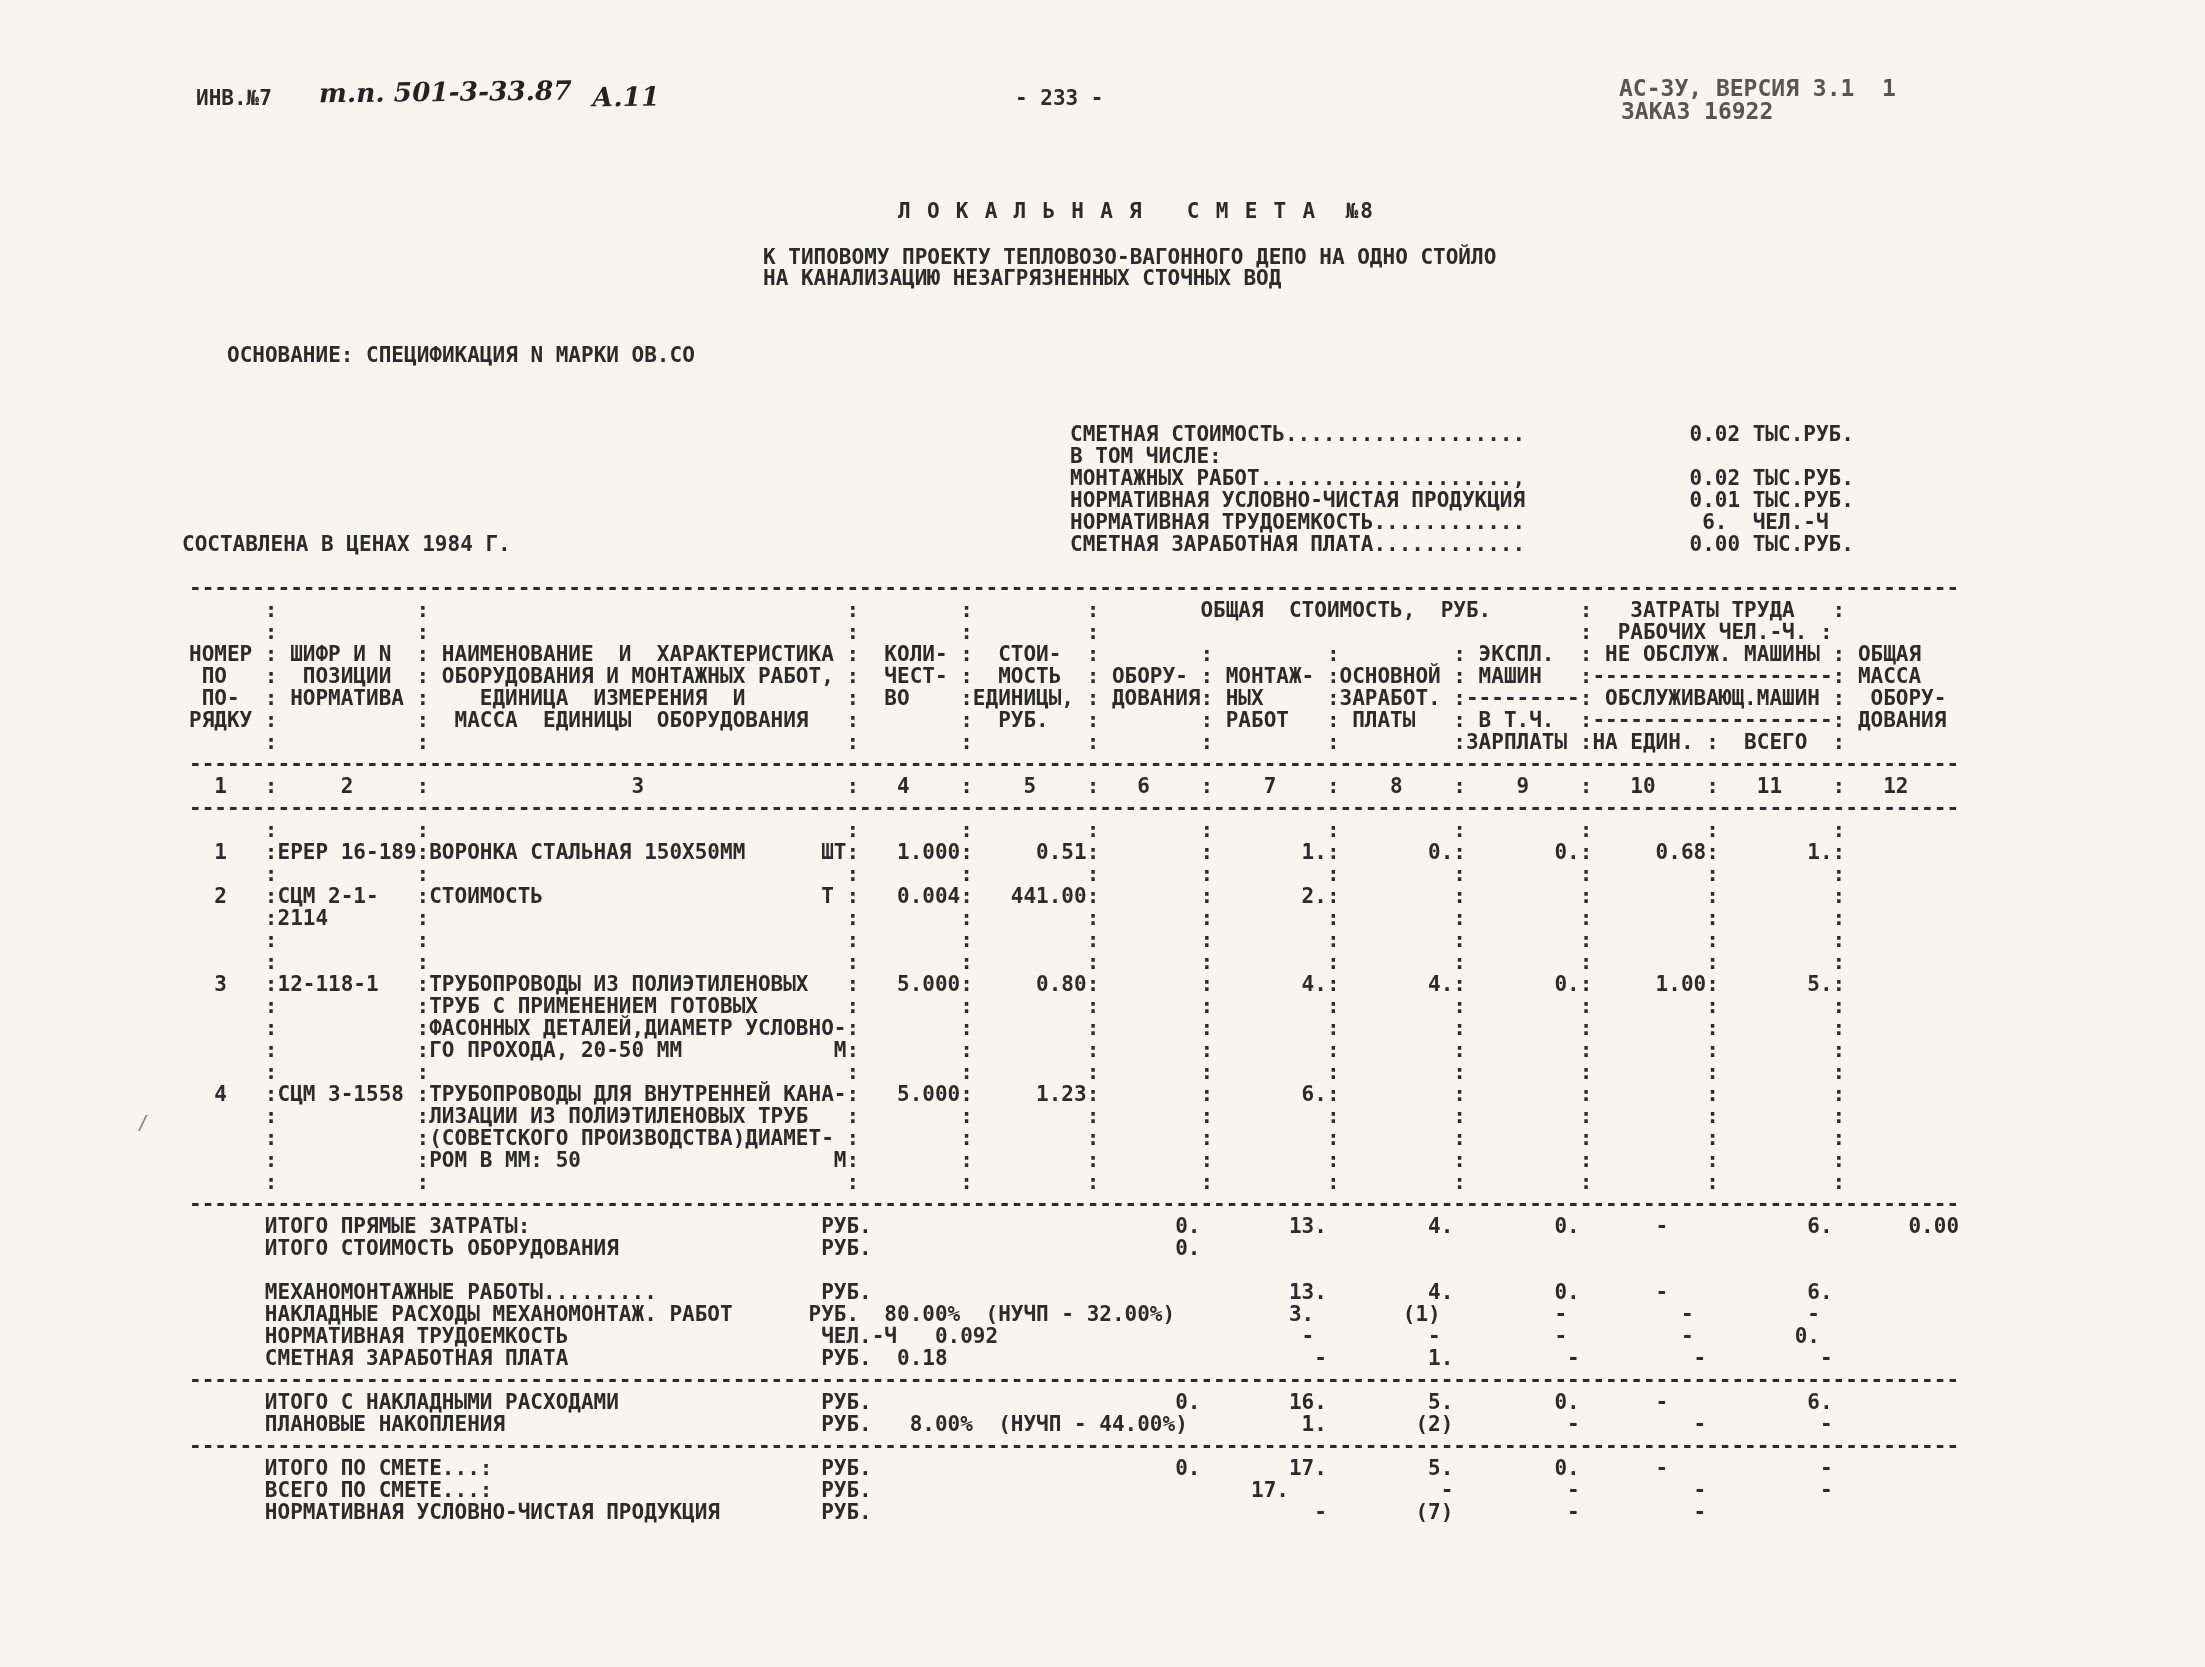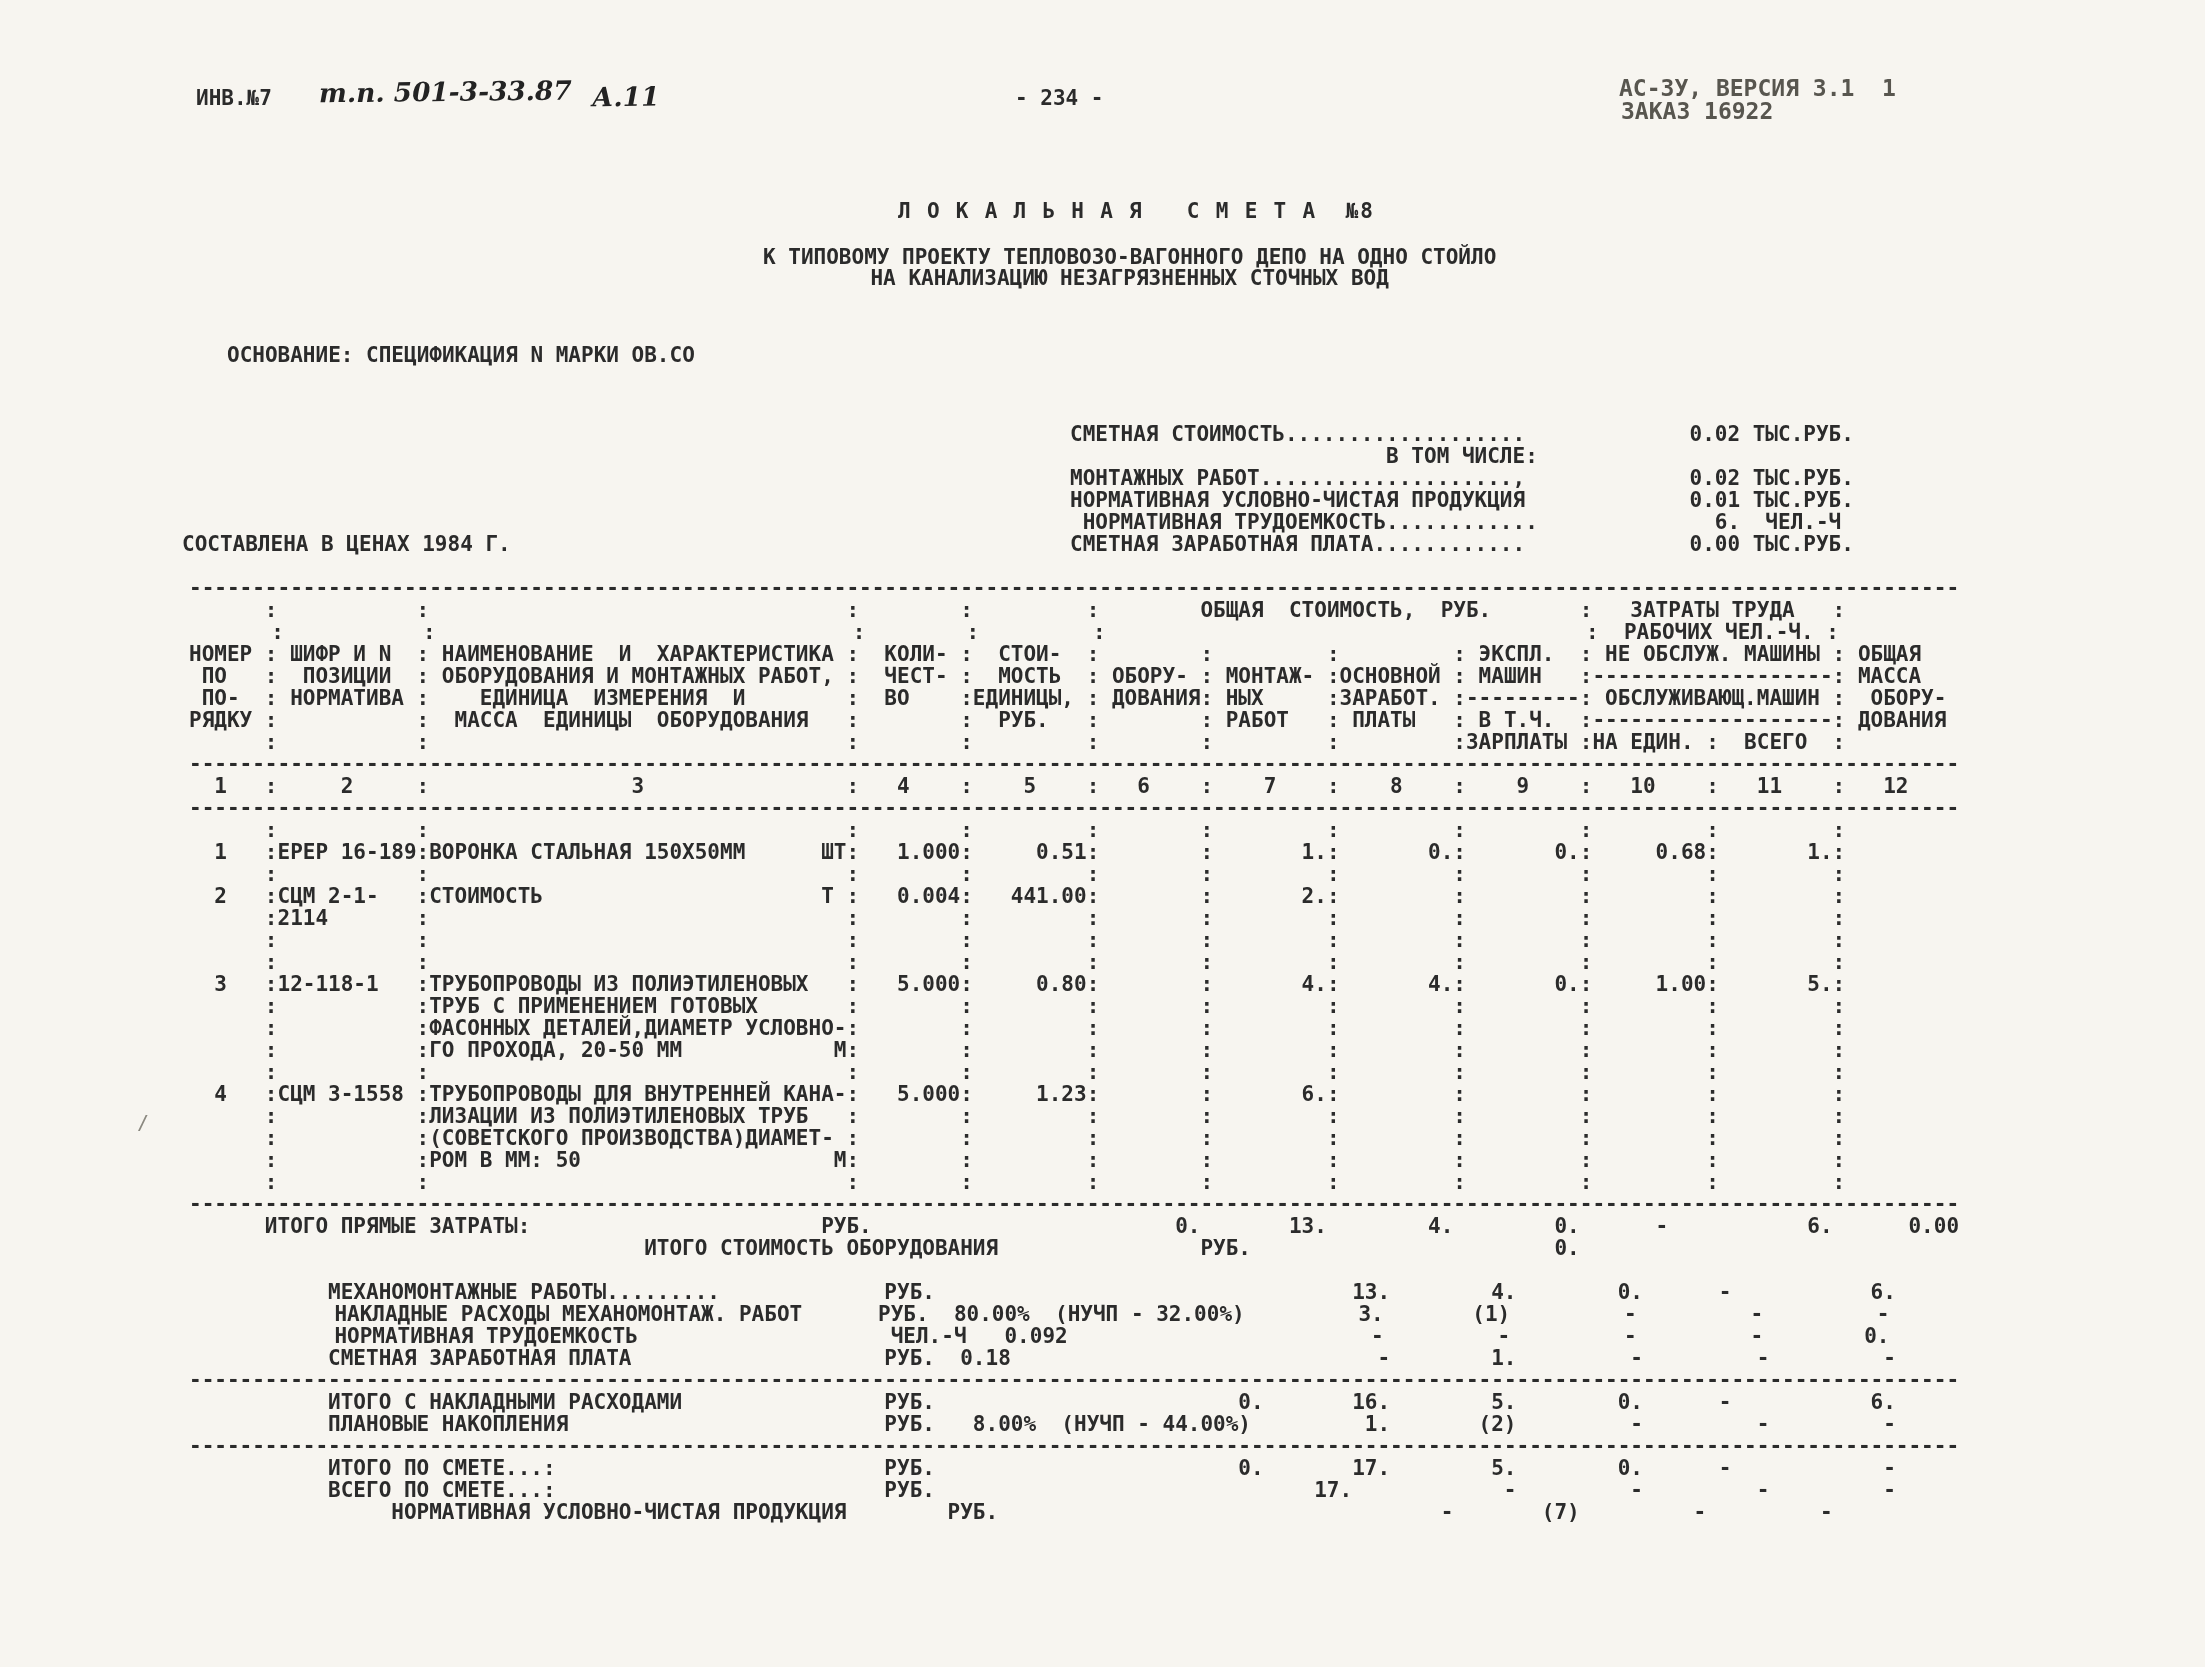--- a/index.html
+++ b/index.html
@@ -1,20 +1,20 @@
 <!DOCTYPE html>
 <html style="font-size:7.3px"><head>
 <meta charset="utf-8">
 <style>
   * { margin:0; padding:0; box-sizing:border-box; }
   html, body { width:2205px; height:1667px; }
   body { background:#e9e7e2; font-family:"DejaVu Sans Mono", monospace; }
   .page {
     position:absolute; left:0; top:0; width:2205px; height:1667px;
-    background:#f7f5f0; color:#2b2b2b; overflow:hidden;text-align:center;
+    background:#f7f5f0; color:#2b2b2b; overflow:hidden;
   }
   .pos { position:absolute; }
   .mono {
     font-family:"DejaVu Sans Mono", monospace;
     font-size:21px; font-weight:700; line-height:22px;
     white-space:pre; color:#2b2b2b;
   }
   .line { height:22px; white-space:pre; }
   .sub .line { height:20.5px; }
   .hand {
@@ -26,21 +26,21 @@
   .smudge { color:#8a887f; font-size:20px; font-weight:400; }
 </style>
 </head>
 <body>
 
 <div class="page">
 
   <span class="mono pos" style="left:196px; top:87px;">ИНВ.№7</span>
   <span class="hand pos" style="left:319px; top:76px;">т.п. 501-3-33.87</span>
   <span class="hand pos" style="left:592px; top:81px;">А.11</span>
-  <span class="mono pos" style="left:1015px; top:87px;">- 234 -</span>
+  <span class="mono pos" style="left:1015px; top:87px;">- 233 -</span>
   <span class="mono pos faint" style="left:1619px; top:78px;">АС-ЗУ, ВЕРСИЯ 3.1  1</span>
   <span class="mono pos faint" style="left:1621px; top:101px;">ЗАКАЗ 16922</span>
 
   <div class="mono pos title" style="left:898px; top:200px;">Л О К А Л Ь Н А Я   С М Е Т А  №8</div>
   <div class="mono pos sub" style="left:763px; top:246px;"><div class="line">К ТИПОВОМУ ПРОЕКТУ ТЕПЛОВОЗО-ВАГОННОГО ДЕПО НА ОДНО СТОЙЛО</div><div class="line">НА КАНАЛИЗАЦИЮ НЕЗАГРЯЗНЕННЫХ СТОЧНЫХ ВОД</div></div>
 
   <div class="mono pos" style="left:182px; top:344px;margin-left:45px;">ОСНОВАНИЕ: СПЕЦИФИКАЦИЯ N МАРКИ ОВ.СО</div>
 
   <div class="mono pos" style="left:1070px; top:423px;"><div class="line">СМЕТНАЯ СТОИМОСТЬ...................             0.02 ТЫС.РУБ.</div><div class="line">В ТОМ ЧИСЛЕ:</div><div class="line">МОНТАЖНЫХ РАБОТ....................,             0.02 ТЫС.РУБ.</div><div class="line">НОРМАТИВНАЯ УСЛОВНО-ЧИСТАЯ ПРОДУКЦИЯ             0.01 ТЫС.РУБ.</div><div class="line">НОРМАТИВНАЯ ТРУДОЕМКОСТЬ............              6.  ЧЕЛ.-Ч</div><div class="line">СМЕТНАЯ ЗАРАБОТНАЯ ПЛАТА............             0.00 ТЫС.РУБ.</div></div>
 

